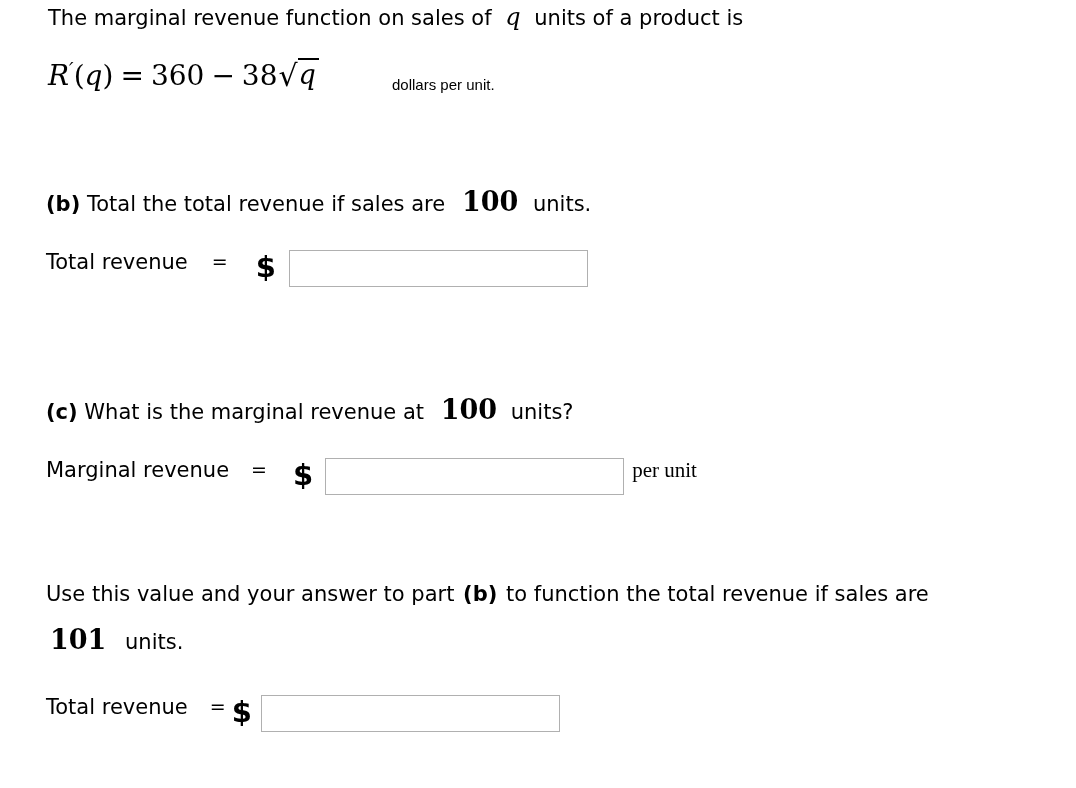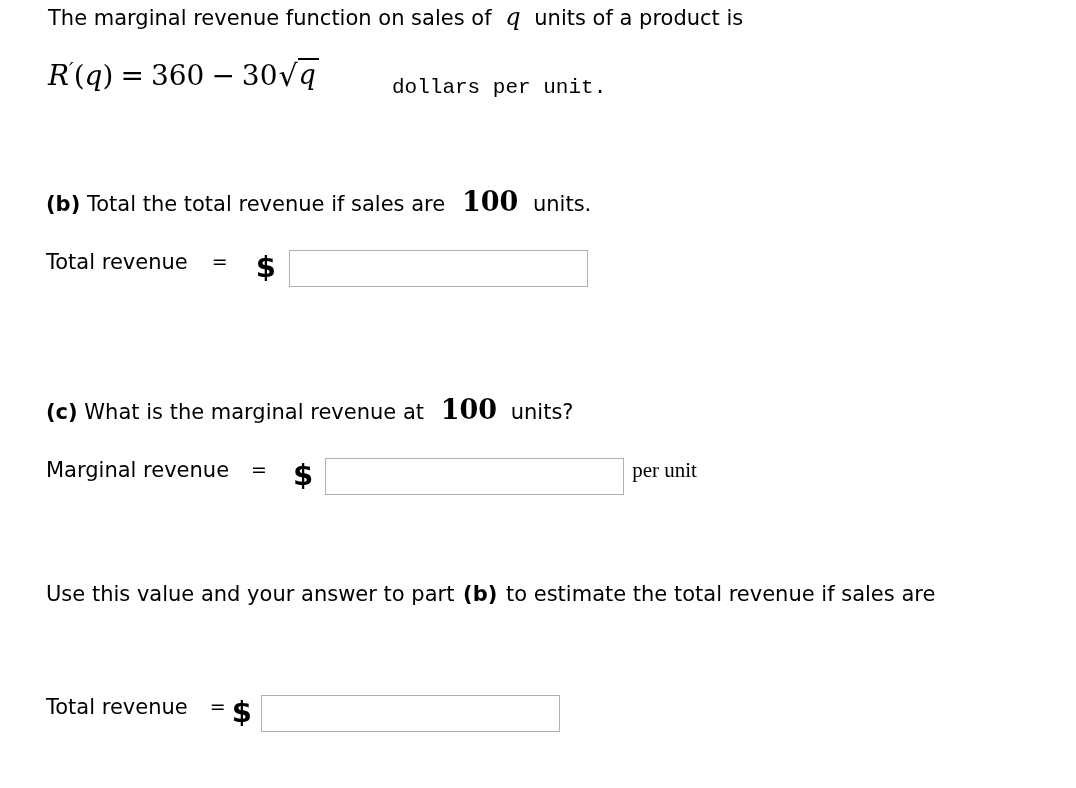--- a/index.html
+++ b/index.html
@@ -93,22 +93,22 @@
     font-size: 27px;
     line-height: 1;
     position: relative;
     top: -2px;
   }
 
   .eq-trailer {
     position: absolute;
     left: 364px;
     top: 76px;
-    font-size: 21px;
-    font-family: Liberation Mono, monospace;
+    font-size: 15px;
+    font-family: Liberation Sans, sans-serif;
     white-space: nowrap;
   }
 
   
   .answer-row {
     position: absolute;
     display: flex;
     align-items: flex-start;
     white-space: nowrap;
   }
@@ -155,21 +155,21 @@
 
   <div class="equation">
     <span class="ital">R</span>
       <span class="prime">′</span>
       <span>(</span>
       <span class="ital">q</span>
       <span>)</span>
     <span class="eq-op">=</span>
     <span>360</span>
     <span class="eq-op">−</span>
-    <span>30</span>
+    <span>38</span>
     <span class="radical">
       <span class="rad-sign">√</span>
       <span class="rad-body">q</span>
     </span>
   </div>
 
   <div class="eq-trailer">dollars per unit.</div>
 
   <div class="line" style="left:18px; top:188px;">
     <span class="bold">(b)</span>
@@ -196,23 +196,27 @@
     <span class="ans-label">Marginal revenue</span>
     <span class="ans-eq" style="margin-left:22px;">=</span>
     <span class="ans-dollar" style="margin-left:26px;">$</span>
     <input class="answer-input" style="width: 299px; margin-left: 12px;" type="text" placeholder="">
     <span class="ans-suffix" style="margin-left:8px;">per unit</span>
   </div>
 
   <div class="line" style="left:18px; top:584px;">
     <span>Use this value and your answer to part</span>
     <span class="bold" style="padding:0 2px;">(b)</span>
-    <span>to estimate the total revenue if sales are</span>
-  </div>
-
+    <span>to function the total revenue if sales are</span>
+  </div>
+
+  <div class="line" style="left:22px; top:626px;">
+    <span class="math-num">101</span>
+    <span style="padding-left:12px;">units.</span>
+  </div>
 
   <div class="answer-row" style="left:18px; top:695px;">
     <span class="ans-label">Total revenue</span>
     <span class="ans-eq" style="margin-left:22px;">=</span>
     <span class="ans-dollar" style="margin-left:6px;">$</span>
     <input class="answer-input" style="width: 299px; margin-left: 9px;" type="text" placeholder="">
   </div>
 
 </div>
 

